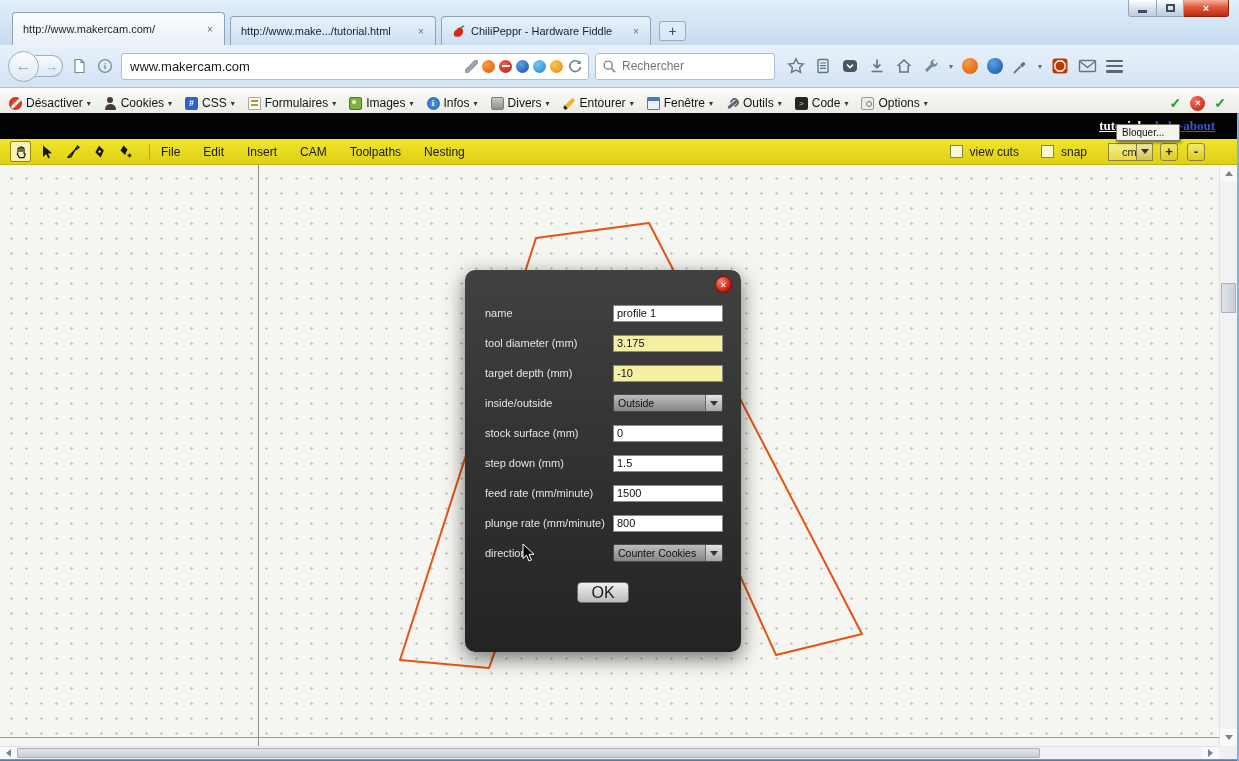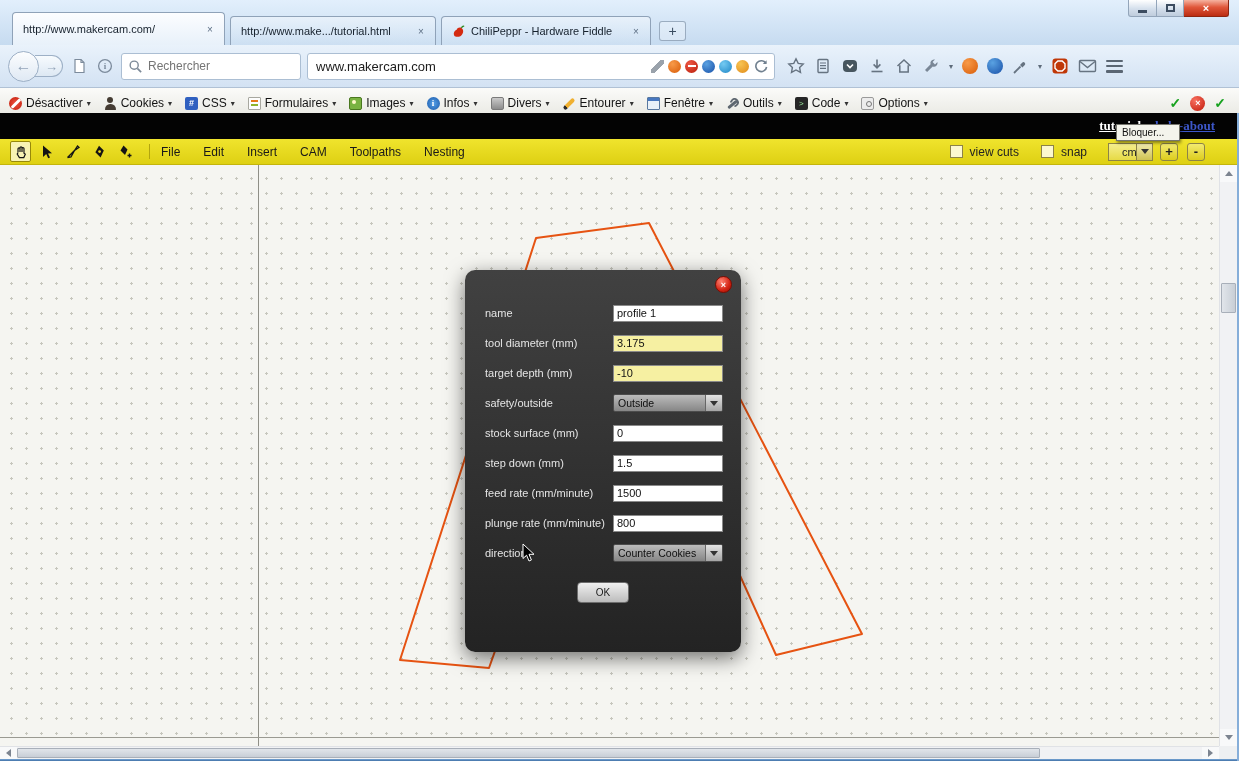--- a/index.html
+++ b/index.html
@@ -200,21 +200,21 @@
   .dlg-input.yellow { background:#f6f0a2; }
   .dlg-select { width:110px; height:18px; display:flex; align-items:stretch; flex:none;
       background:linear-gradient(#bcbcbc,#868686); border:1px solid #4c4c4c;
       border-radius:2px; overflow:hidden; }
   .sel-text { flex:1; display:flex; align-items:center; padding-left:4px; font-size:10.5px;
       color:#0e0e0e; white-space:nowrap; overflow:hidden; }
   .sel-btn { width:17px; display:flex; align-items:center; justify-content:center;
       background:linear-gradient(#e3e3e3,#a6a6a6); border-left:1px solid #666; }
   #dlg-ok { display:block; margin:14px auto 0; width:52px; height:21px;
       background:linear-gradient(#f0f0f0,#bcbcbc); border:1px solid #6d6d6d;
-      border-radius:4px; font-size:10px; color:#1c1c1c; font-family:inherit; }
+      border-radius:4px; font-size:16px; color:#1c1c1c; font-family:inherit; }
 
   
   #vsb { position:absolute; right:2px; top:165px; width:18px; height:581px;
       background:#f1f2f4; border-left:1px solid #e0e2e6; z-index:8; }
   .sb-btn { position:absolute; background:#f8f9fa; display:flex; align-items:center;
       justify-content:center; }
   .vsb-up { left:0; top:0; width:100%; height:17px; }
   .vsb-down { left:0; bottom:0; width:100%; height:17px; }
   #vsb-thumb { position:absolute; left:1px; top:118px; width:15px; height:30px;
       background:linear-gradient(90deg,#e1e5ea,#c8ced6); border:1px solid #a8afb9;
@@ -291,44 +291,44 @@
           <path d="M9 1.5 V4.5 H12" fill="none" stroke="#7c8b9c" stroke-width="1.2"></path>
         </svg>
     </div>
     <div class="nav-sbtn">
       <svg width="16" height="16" viewBox="0 0 16 16">
           <circle cx="8" cy="8" r="6.4" fill="none" stroke="#7c8b9c" stroke-width="1.3"></circle>
           <text x="8" y="11.4" text-anchor="middle" font-size="9" fill="#7c8b9c" font-family="Liberation Serif, serif" font-weight="bold">i</text>
         </svg>
     </div>
 
-    <div id="searchbar">
-      <span class="nicon">
-        <svg width="15" height="15" viewBox="0 0 16 16">
-            <circle cx="6.6" cy="6.6" r="4.3" fill="none" stroke="#7d8a98" stroke-width="1.5"></circle>
-            <path d="M10 10 L14 14" stroke="#7d8a98" stroke-width="1.8"></path>
-          </svg>
-      </span>
-      <input id="search-input" placeholder="Rechercher" style="">
-    </div>
-
     <div id="urlbar">
       <span class="url-text">www.makercam.com</span>
       <span class="uplug up-brush"></span>
       <span class="uplug up-orange"></span>
       <span class="uplug up-red"></span>
       <span class="uplug up-blue1"></span>
       <span class="uplug up-blue2"></span>
       <span class="uplug up-smile"></span>
       <span class="nicon">
         <svg width="16" height="16" viewBox="0 0 16 16">
             <path d="M12.8 5.2 A5.4 5.4 0 1 0 13.6 9" fill="none" stroke="#70808f" stroke-width="1.6"></path>
             <path d="M13.6 2.2 V6 H9.8 Z" fill="#70808f"></path>
           </svg>
       </span>
+    </div>
+
+    <div id="searchbar">
+      <span class="nicon">
+        <svg width="15" height="15" viewBox="0 0 16 16">
+            <circle cx="6.6" cy="6.6" r="4.3" fill="none" stroke="#7d8a98" stroke-width="1.5"></circle>
+            <path d="M10 10 L14 14" stroke="#7d8a98" stroke-width="1.8"></path>
+          </svg>
+      </span>
+      <input id="search-input" placeholder="Rechercher" style="">
     </div>
 
     <div id="nav-icons">
       <span class="nicon">
         <svg width="18" height="18" viewBox="0 0 18 18">
             <path d="M9 1.8 L11.2 6.4 16.2 7 12.6 10.4 13.5 15.4 9 13 4.5 15.4 5.4 10.4 1.8 7 6.8 6.4 Z" fill="none" stroke="#667381" stroke-width="1.4"></path>
           </svg>
       </span>
       <span class="nicon">
         <svg width="18" height="18" viewBox="0 0 18 18">
@@ -534,21 +534,21 @@
     </div>
     <div class="dlg-row">
       <span class="dlg-label">tool diameter (mm)</span>
       <input class="dlg-input yellow" value="3.175" style="">
     </div>
     <div class="dlg-row">
       <span class="dlg-label">target depth (mm)</span>
       <input class="dlg-input yellow" value="-10" style="">
     </div>
     <div class="dlg-row">
-      <span class="dlg-label">safety/outside</span>
+      <span class="dlg-label">inside/outside</span>
       <div class="dlg-select">
         <span class="sel-text">Outside</span>
         <span class="sel-btn">
             <span class="tri-down"></span>
           </span>
       </div>
     </div>
     <div class="dlg-row">
       <span class="dlg-label">stock surface (mm)</span>
       <input class="dlg-input" value="0" style="">

